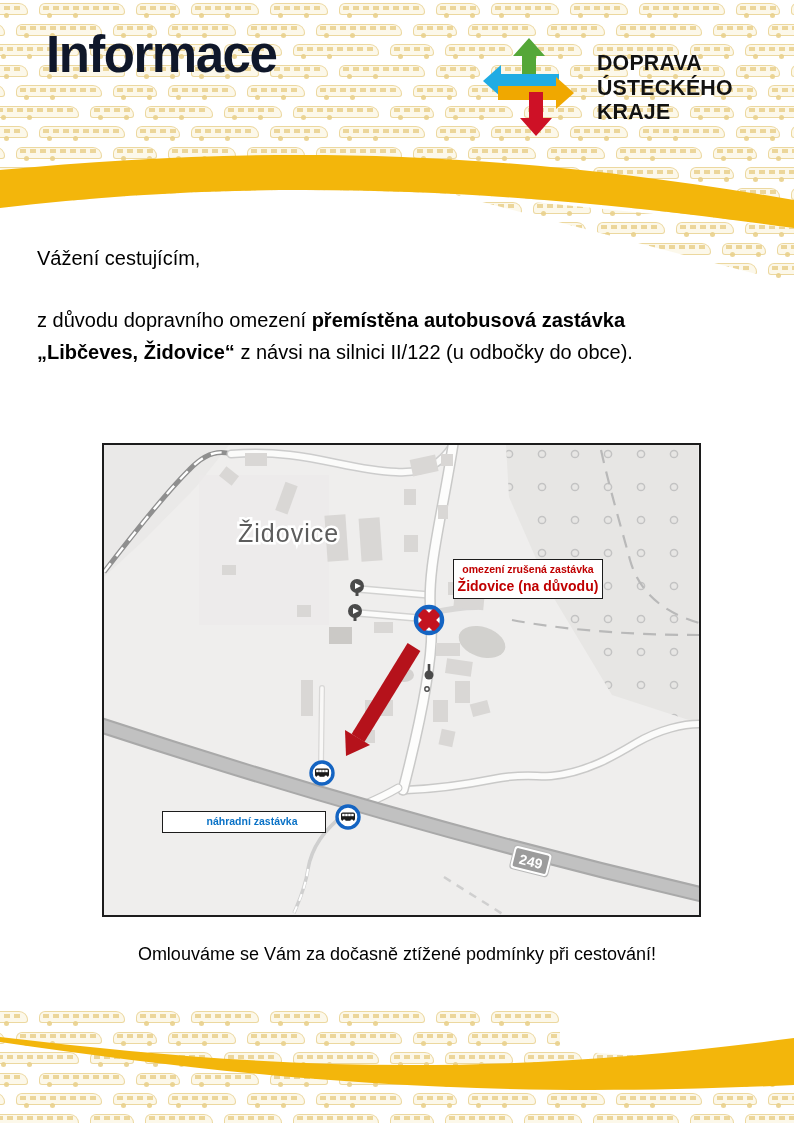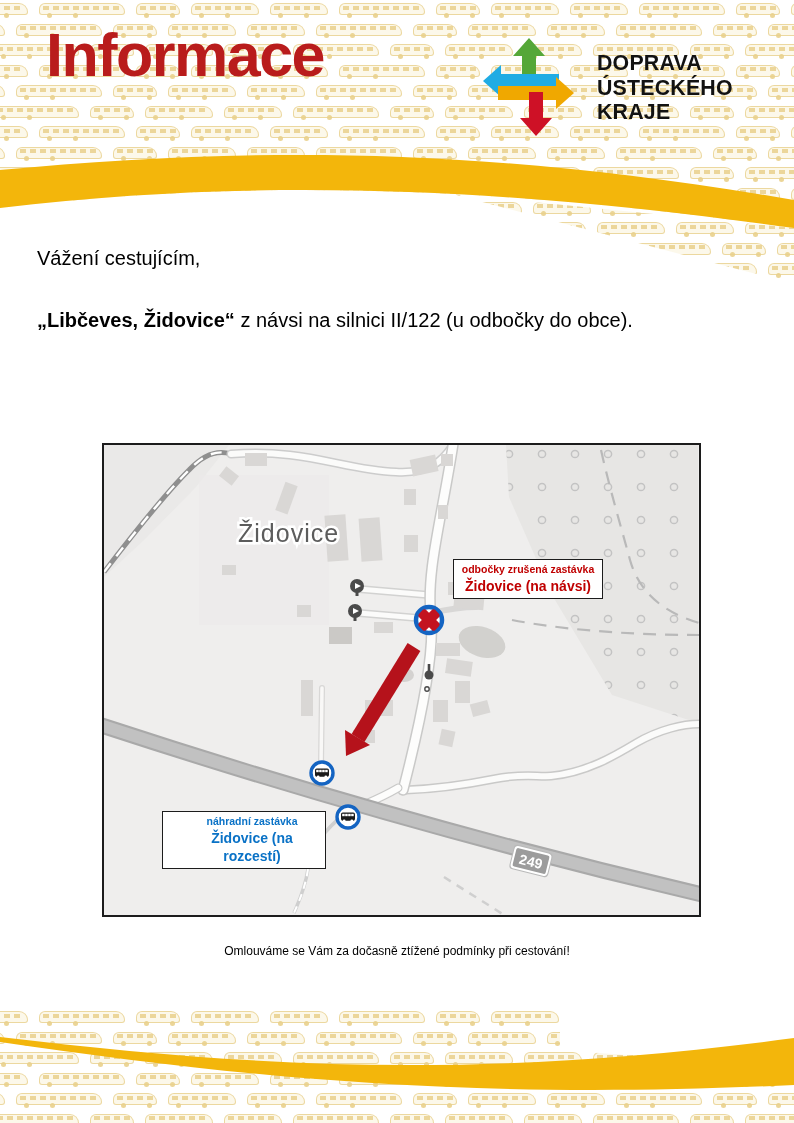--- a/index.html
+++ b/index.html
@@ -14,31 +14,31 @@
        border:1.5px solid rgba(233,208,140,.8);border-radius:6px 9px 3px 3px;
        background:rgba(250,242,217,.55);}
   .bus::before{content:"";position:absolute;left:3px;right:3px;top:1.5px;height:4px;
        background:repeating-linear-gradient(90deg,rgba(233,208,140,.85) 0 6px,transparent 6px 10px);}
   .bus::after{content:"";position:absolute;left:7px;bottom:-3.5px;width:5px;height:5px;border-radius:50%;
        background:rgba(233,208,140,.9);box-shadow:26px 0 0 rgba(233,208,140,.9);}
   .overlay{position:absolute;left:0;top:0;}
   .wedge{position:absolute;left:452px;top:178px;width:342px;height:106px;
          clip-path:polygon(0px 16px,342px 50px,342px 106px);}
   
-  .title{position:absolute;left:46px;top:22px;z-index:5;color:#b91c1c;font-weight:bold;
-         font-size:61px;line-height:66px;letter-spacing:-1.5px;}
+  .title{position:absolute;left:46px;top:22px;z-index:5;color:#0f172a;font-weight:bold;
+         font-size:51px;line-height:66px;letter-spacing:-1.5px;}
   .logo{position:absolute;left:483px;top:38px;z-index:5;}
   .logo-text{position:absolute;left:597px;top:51px;z-index:5;font-weight:bold;font-size:22px;
              line-height:24.5px;letter-spacing:.2px;color:#121212;transform:scaleX(.97);
              transform-origin:left top;white-space:nowrap;}
   
   .salutation{position:absolute;left:37px;top:247px;font-size:20px;color:#000;}
   .paragraph{position:absolute;left:37px;top:304px;width:730px;font-size:20px;line-height:32px;color:#000;}
   .paragraph b{font-weight:bold;}
-  .apology{position:absolute;left:0;top:944px;width:794px;text-align:center;font-size:12px;color:#000;}
+  .apology{position:absolute;left:0;top:944px;width:794px;text-align:center;font-size:18px;color:#000;}
   
   .map{position:absolute;left:102px;top:443px;width:595px;height:470px;border:2px solid #1c1c1c;
        background:#efeeed;box-sizing:content-box;}
   .map svg.mapcanvas{position:absolute;left:0;top:0;}
   .map-label{position:absolute;background:#fff;border:1.6px solid #1c1c1c;text-align:center;
              padding:3px 2px;line-height:1.3;z-index:6;}
   .map-label .l1{font-size:10.5px;font-weight:bold;display:block;}
   .map-label .l2{font-size:14px;font-weight:bold;display:block;}
   .red-label{left:349px;top:114px;width:144px;color:#c00000;}
   .blue-label{left:58px;top:366px;width:142px;color:#0a72c6;padding-left:18px;}
@@ -275,20 +275,21 @@
     </svg>
     <div class="logo-text">
       <div>DOPRAVA</div>
       <div>ÚSTECKÉHO</div>
       <div>KRAJE</div>
     </div>
   </div>
 
   <div class="salutation">Vážení cestujícím,</div>
   <div class="paragraph">
+      <div><span>z důvodu dopravního omezení </span><b>přemístěna autobusová zastávka</b></div>
       <div><b>„Libčeves, Židovice“</b><span> z návsi na silnici II/122 (u odbočky do obce).</span></div>
     </div>
 
   <div class="map">
     <svg class="mapcanvas" width="595" height="470" viewBox="0 0 595 470">
       <defs>
         <pattern id="dots" width="33" height="33" patternUnits="userSpaceOnUse">
           <circle cx="9" cy="9" r="3.6" fill="none" stroke="#c3c3c3" stroke-width="1.5"></circle>
         </pattern>
       </defs>
@@ -399,26 +400,25 @@
 
       <g>
         <line x1="310" y1="202" x2="254" y2="293" stroke="#B5121B" stroke-width="15"></line>
         <polygon points="242,311 266,300 241,285" fill="#B5121B"></polygon>
       </g>
 
       <text x="134" y="97" font-size="25" letter-spacing="1" fill="#5c5c5c" stroke="#ffffff" stroke-width="5" paint-order="stroke" font-weight="400">Židovice</text>
     </svg>
 
     <div class="map-label red-label">
-      <span class="l1">odbočky zrušená zastávka</span>
-      <span class="l2">Židovice (na návsi)</span>
+      <span class="l1">omezení zrušená zastávka</span>
+      <span class="l2">Židovice (na důvodu)</span>
     </div>
     <div class="map-label blue-label">
       <span class="l1">náhradní zastávka</span>
-      <span class="l2">Židovice (na rozcestí)</span>
     </div>
 
     <div class="marker" style="left:309px;top:159px;">
       <svg width="32" height="32" viewBox="0 0 32 32">
         <circle cx="16" cy="16" r="13" fill="#ffffff" stroke="#1464C2" stroke-width="4.5"></circle>
         <g transform="rotate(45 16 16)" fill="#C31320">
           <rect x="4.5" y="11" width="23" height="10" rx="2.5"></rect>
           <rect x="11" y="4.5" width="10" height="23" rx="2.5"></rect>
         </g>
       </svg>

